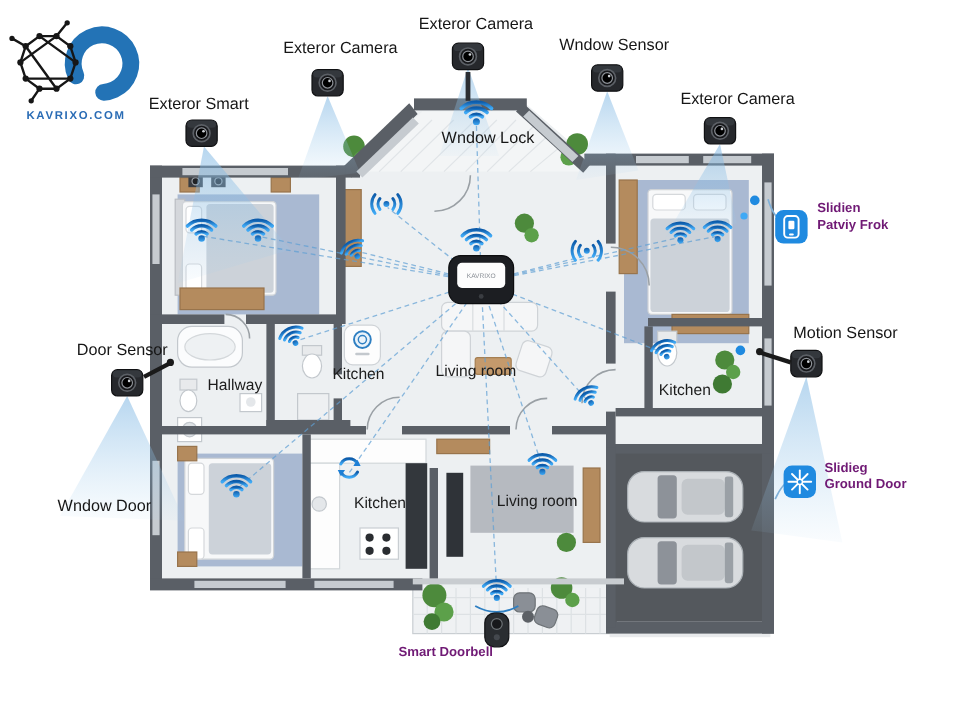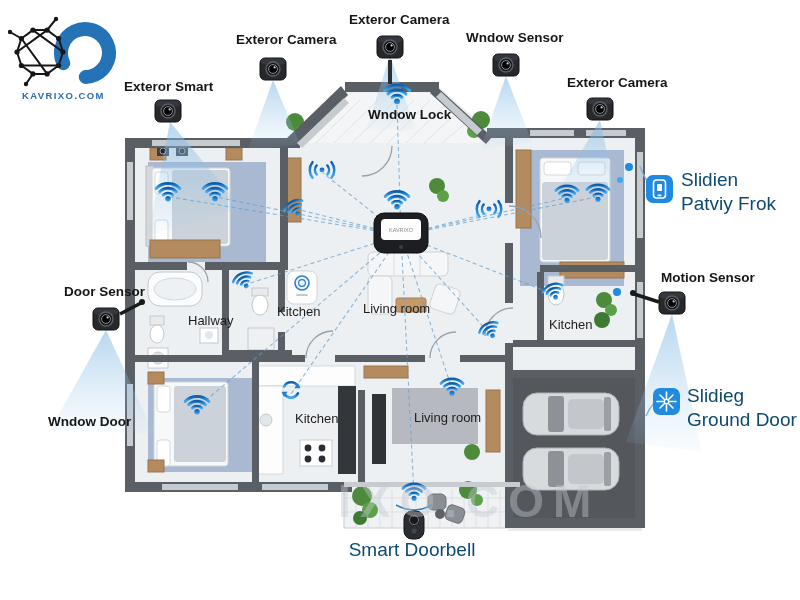--- a/index.html
+++ b/index.html
@@ -1,22 +1,22 @@
 <!DOCTYPE html>
 <html><head>
 <meta charset="utf-8">
 <style>
   html,body{margin:0;padding:0;background:#fff;}
   #stage{position:relative;width:800px;height:600px;background:#ffffff;overflow:hidden;
          font-family:"Liberation Sans",sans-serif;}
   #scene{position:absolute;left:0;top:0;}
-  .lbl{position:absolute;font-size:13.5px;color:#161616;white-space:nowrap;line-height:1.2;font-weight:bold;}
-  .lbl2{position:absolute;font-size:19px;color:#0c4a6e;line-height:1.25;}
+  .lbl{position:absolute;font-size:13.5px;color:#161616;white-space:nowrap;line-height:1.2;}
+  .lbl2{position:absolute;font-size:11px;color:#701a75;line-height:1.25;font-weight:bold;}
   .room{position:absolute;font-size:13px;color:#1c1c1c;white-space:nowrap;}
-  .center{text-align:center;}
+  .center{}
   #watermark{position:absolute;left:338px;top:474px;font-size:46px;font-weight:bold;
              letter-spacing:9px;color:rgba(196,201,207,0.42);pointer-events:none;}
 </style>
 </head>
 <body>
 
 <div id="stage">
 
 <svg id="scene" width="800" height="600" viewBox="0 0 800 600">
   <defs>
@@ -397,22 +397,21 @@
 <div class="lbl2" style="left:687px;top:384px">
   <div>Slidieg</div>
   <div>Ground Door</div>
 </div>
 <div class="lbl" style="left:64px;top:284px">Door Sensor</div>
 <div class="lbl" style="left:48px;top:414px">Wndow Door</div>
 <div class="lbl2 center" style="left:332px;top:538px;width:160px">
   <div>Smart Doorbell</div>
 </div>
 
-<div class="room" style="left:188px;top:313px">Hallway</div>
+<div class="room" style="left:173px;top:313px">Hallway</div>
 <div class="room" style="left:277px;top:304px">Kitchen</div>
 <div class="room" style="left:363px;top:301px">Living room</div>
 <div class="room" style="left:549px;top:317px">Kitchen</div>
 <div class="room" style="left:295px;top:411px">Kitchen</div>
 <div class="room" style="left:414px;top:410px">Living room</div>
 
-<div id="watermark">IXO.COM</div>
 
 </div>
 
 </body></html>

